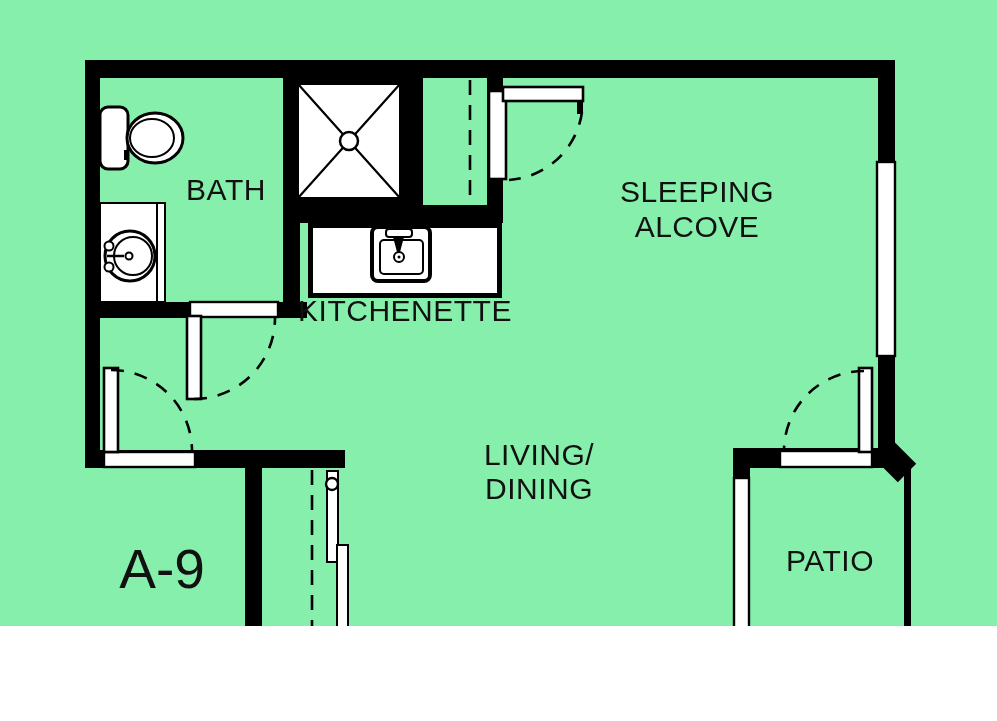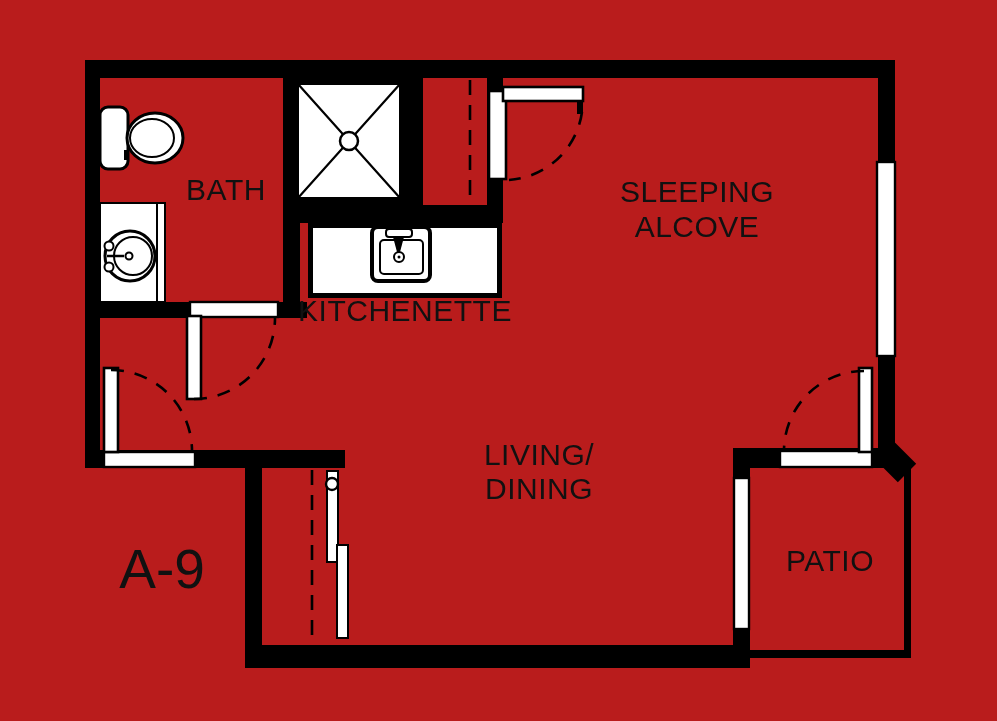--- a/index.html
+++ b/index.html
@@ -1,16 +1,16 @@
 <!DOCTYPE html>
 <html><head>
 <meta charset="utf-8">
 <style>
   html,body{margin:0;padding:0;background:#ffffff;}
-  #plan{position:relative;width:997px;height:721px;background:#b91c1c;overflow:hidden;text-decoration:underline;}
+  #plan{position:relative;width:997px;height:626px;background:#86efac;overflow:hidden;text-decoration:underline;}
   svg{position:absolute;left:0;top:0;}
   .wall{fill:#000000;stroke:none;}
   .thin{fill:#000000;stroke:none;}
   .open{fill:#ffffff;stroke:#000000;stroke-width:2.4;}
   .leaf{fill:#ffffff;stroke:#000000;stroke-width:2.6;}
   .swing{fill:none;stroke:#000000;stroke-width:2.6;stroke-dasharray:13 11;}
   .dashline{fill:none;stroke:#000000;stroke-width:2.6;stroke-dasharray:15 10;}
   .fixture{fill:#ffffff;stroke:#000000;stroke-width:3;}
   .fixthin{fill:#ffffff;stroke:#000000;stroke-width:2;}
   .lbl{font-family:"Liberation Sans", sans-serif;fill:#111111;}

